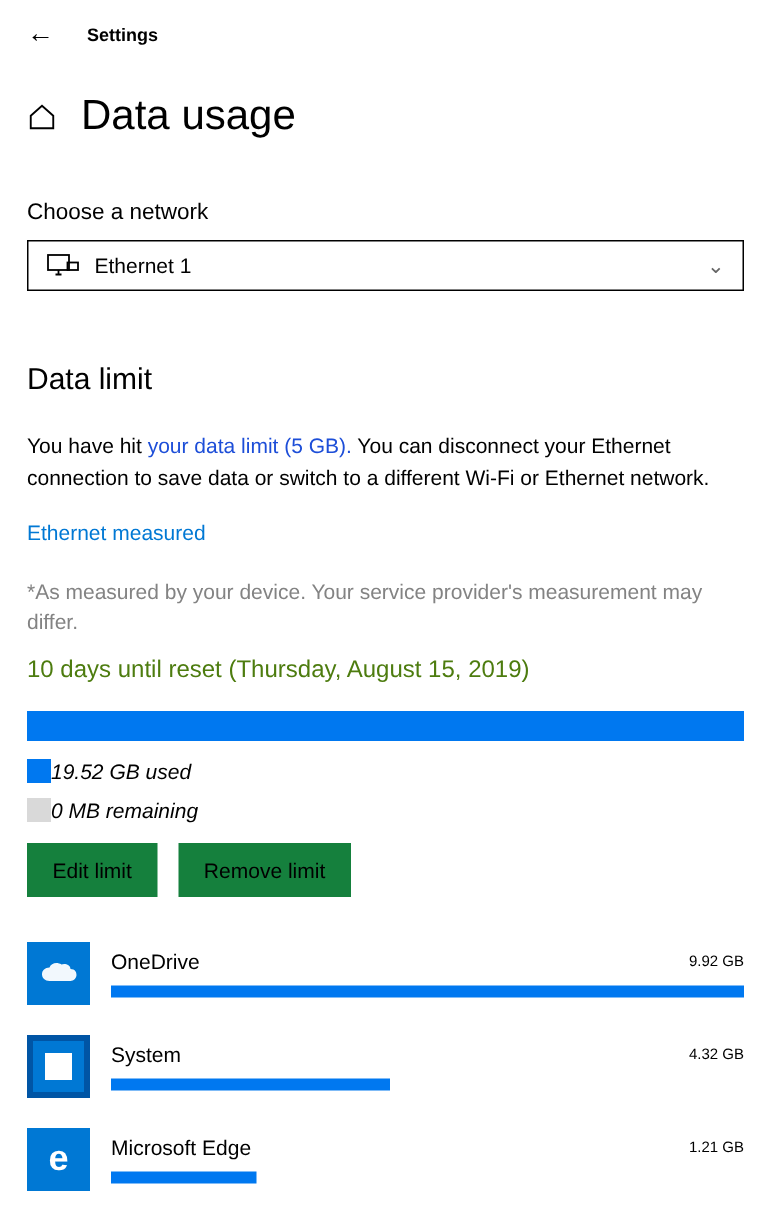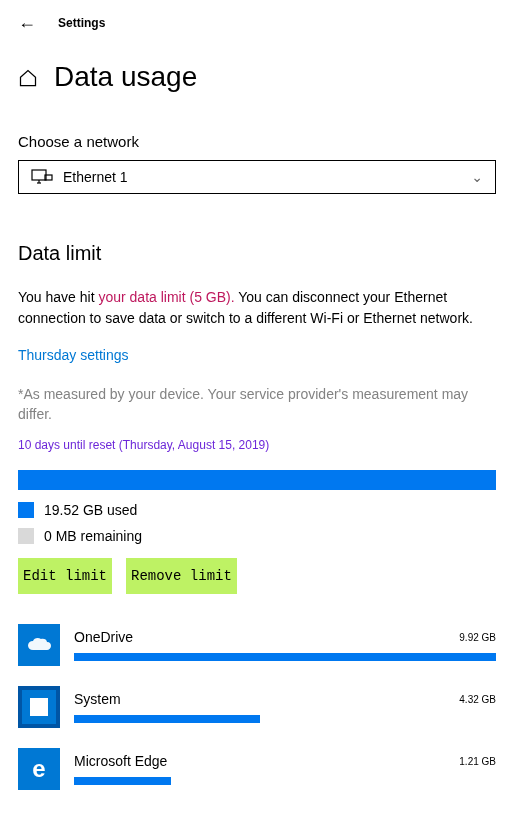--- a/index.html
+++ b/index.html
@@ -39,52 +39,51 @@
       cursor: pointer;
       margin-bottom: 48px;
     }
     .network-left { display: flex; align-items: flex-end; gap: 12px; }
     .monitor-icon { width: 20px; height: 16px; position: relative; }
     .network-name { font-size: 14px; }
     .chev { font-size: 14px; color: #666; }
 
     .section-title { font-size: 20px; font-weight: 400; margin-bottom: 22px; }
     .warning-text { line-height: 1.5; margin-bottom: 18px; font-size: 14px; }
-    .limit-red { color: #be185d; }
+    .limit-red { color: #1d4ed8; }
 
     .link { color: #0078d4; font-size: 14px; cursor: pointer; margin-bottom: 22px; display: inline-block; }
 
     .measured-note { color: #838383; font-size: 14px; line-height: 1.4; margin-bottom: 14px; }
-    .reset-text { color: #6d28d9; font-size: 12px; margin-bottom: 18px; }
+    .reset-text { color: #4d7c0f; font-size: 16px; margin-bottom: 18px; }
 
     .big-bar {
       height: 20px;
       background: #0078f0;
       width: 100%;
       margin-bottom: 12px;
     }
     .legend-row {
       display: flex;
       align-items: flex-end;
-      gap: 10px;
       margin-bottom: 10px;
       font-size: 14px;
+      font-style: italic;
     }
     .sq { width: 16px; height: 16px; }
     .sq-blue { background: #0078f0; }
     .sq-gray { background: #d9d9d9; }
 
     .btn-row { display: flex; gap: 14px; margin: 14px 0 30px 0; }
     .btn {
-      background: #bef264;
+      background: #15803d;
       border: none;
-      padding: 10px 5px;
+      padding: 10px 17px;
       font-size: 14px;
       cursor: pointer;
-      font-family: Liberation Mono, monospace;
     }
 
     .app-row {
       display: flex;
       align-items: center;
       gap: 14px;
       margin-bottom: 20px;
     }
     .app-icon {
       width: 42px;
@@ -143,21 +142,21 @@
   <span class="chev">⌄</span>
 </div>
 
 
 <h2 class="section-title">Data limit</h2>
 
 <p class="warning-text">
   <span>You have hit </span><span class="limit-red">your data limit (5 GB).</span><span> You can disconnect your Ethernet connection to save data or switch to a different Wi-Fi or Ethernet network.</span>
 </p>
 
-<a class="link">Thursday settings</a>
+<a class="link">Ethernet measured</a>
 
 <p class="measured-note">*As measured by your device. Your service provider's measurement may differ.</p>
 <p class="reset-text">10 days until reset (Thursday, August 15, 2019)</p>
 
 <div class="big-bar"></div>
 
 <div class="legend-row">
   <span class="sq sq-blue"></span>
   <span>19.52 GB used</span>
 </div>

